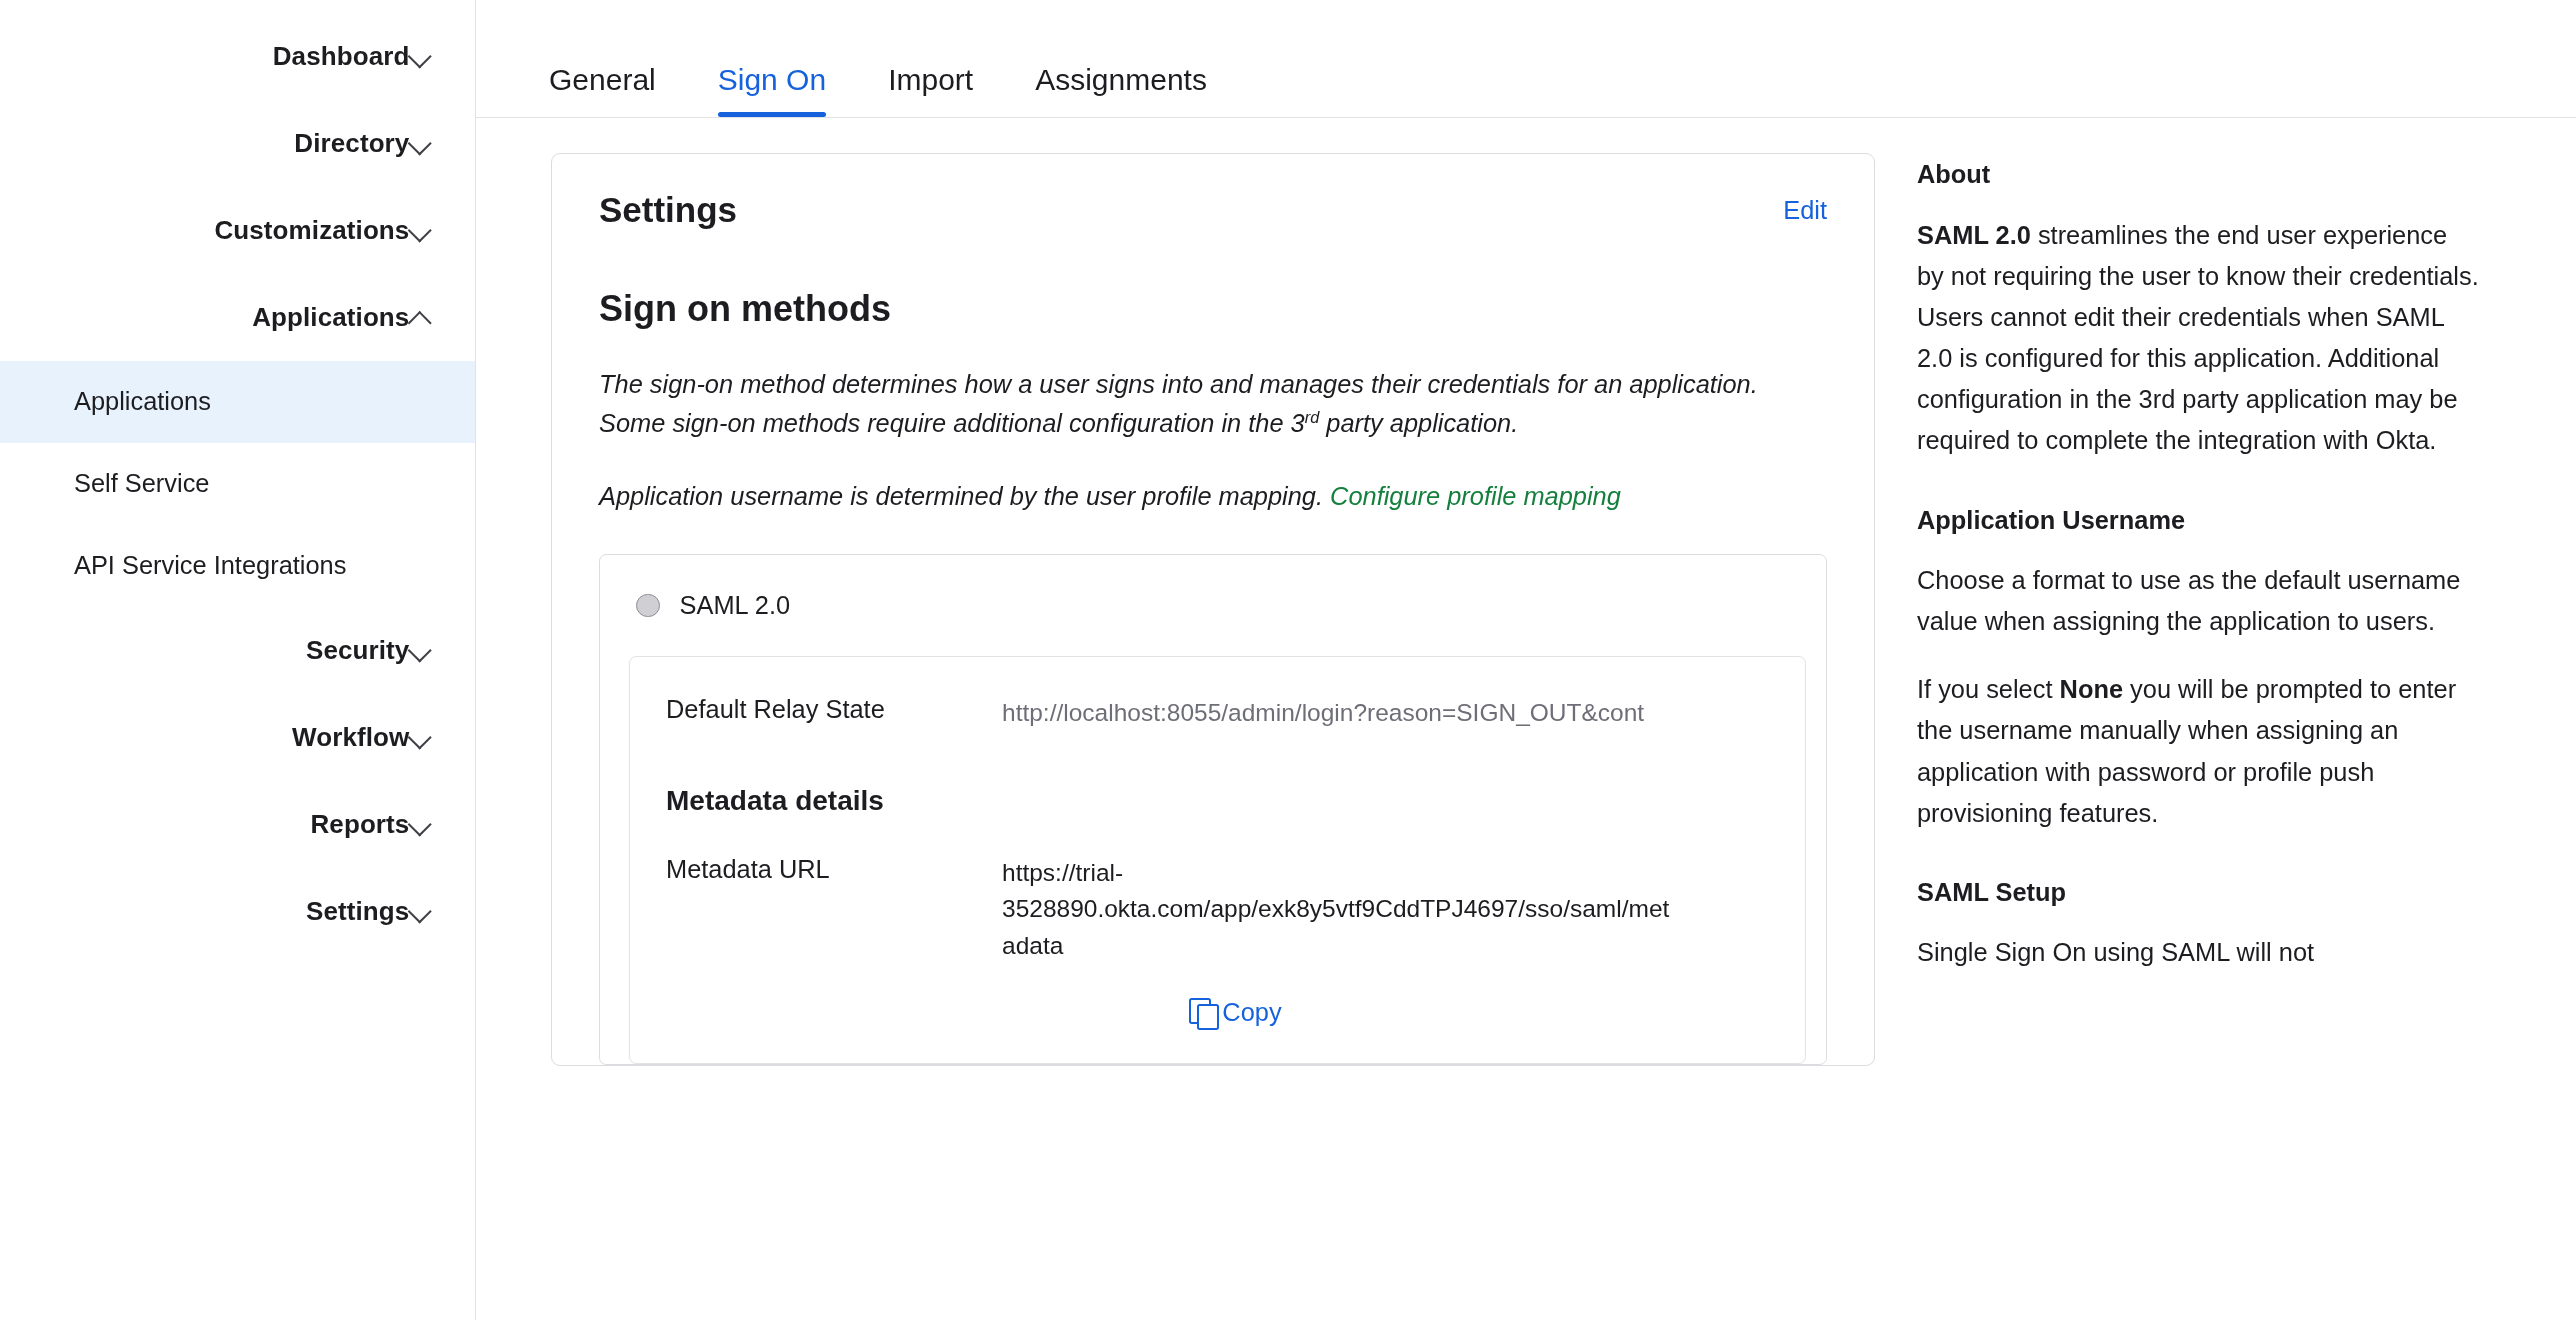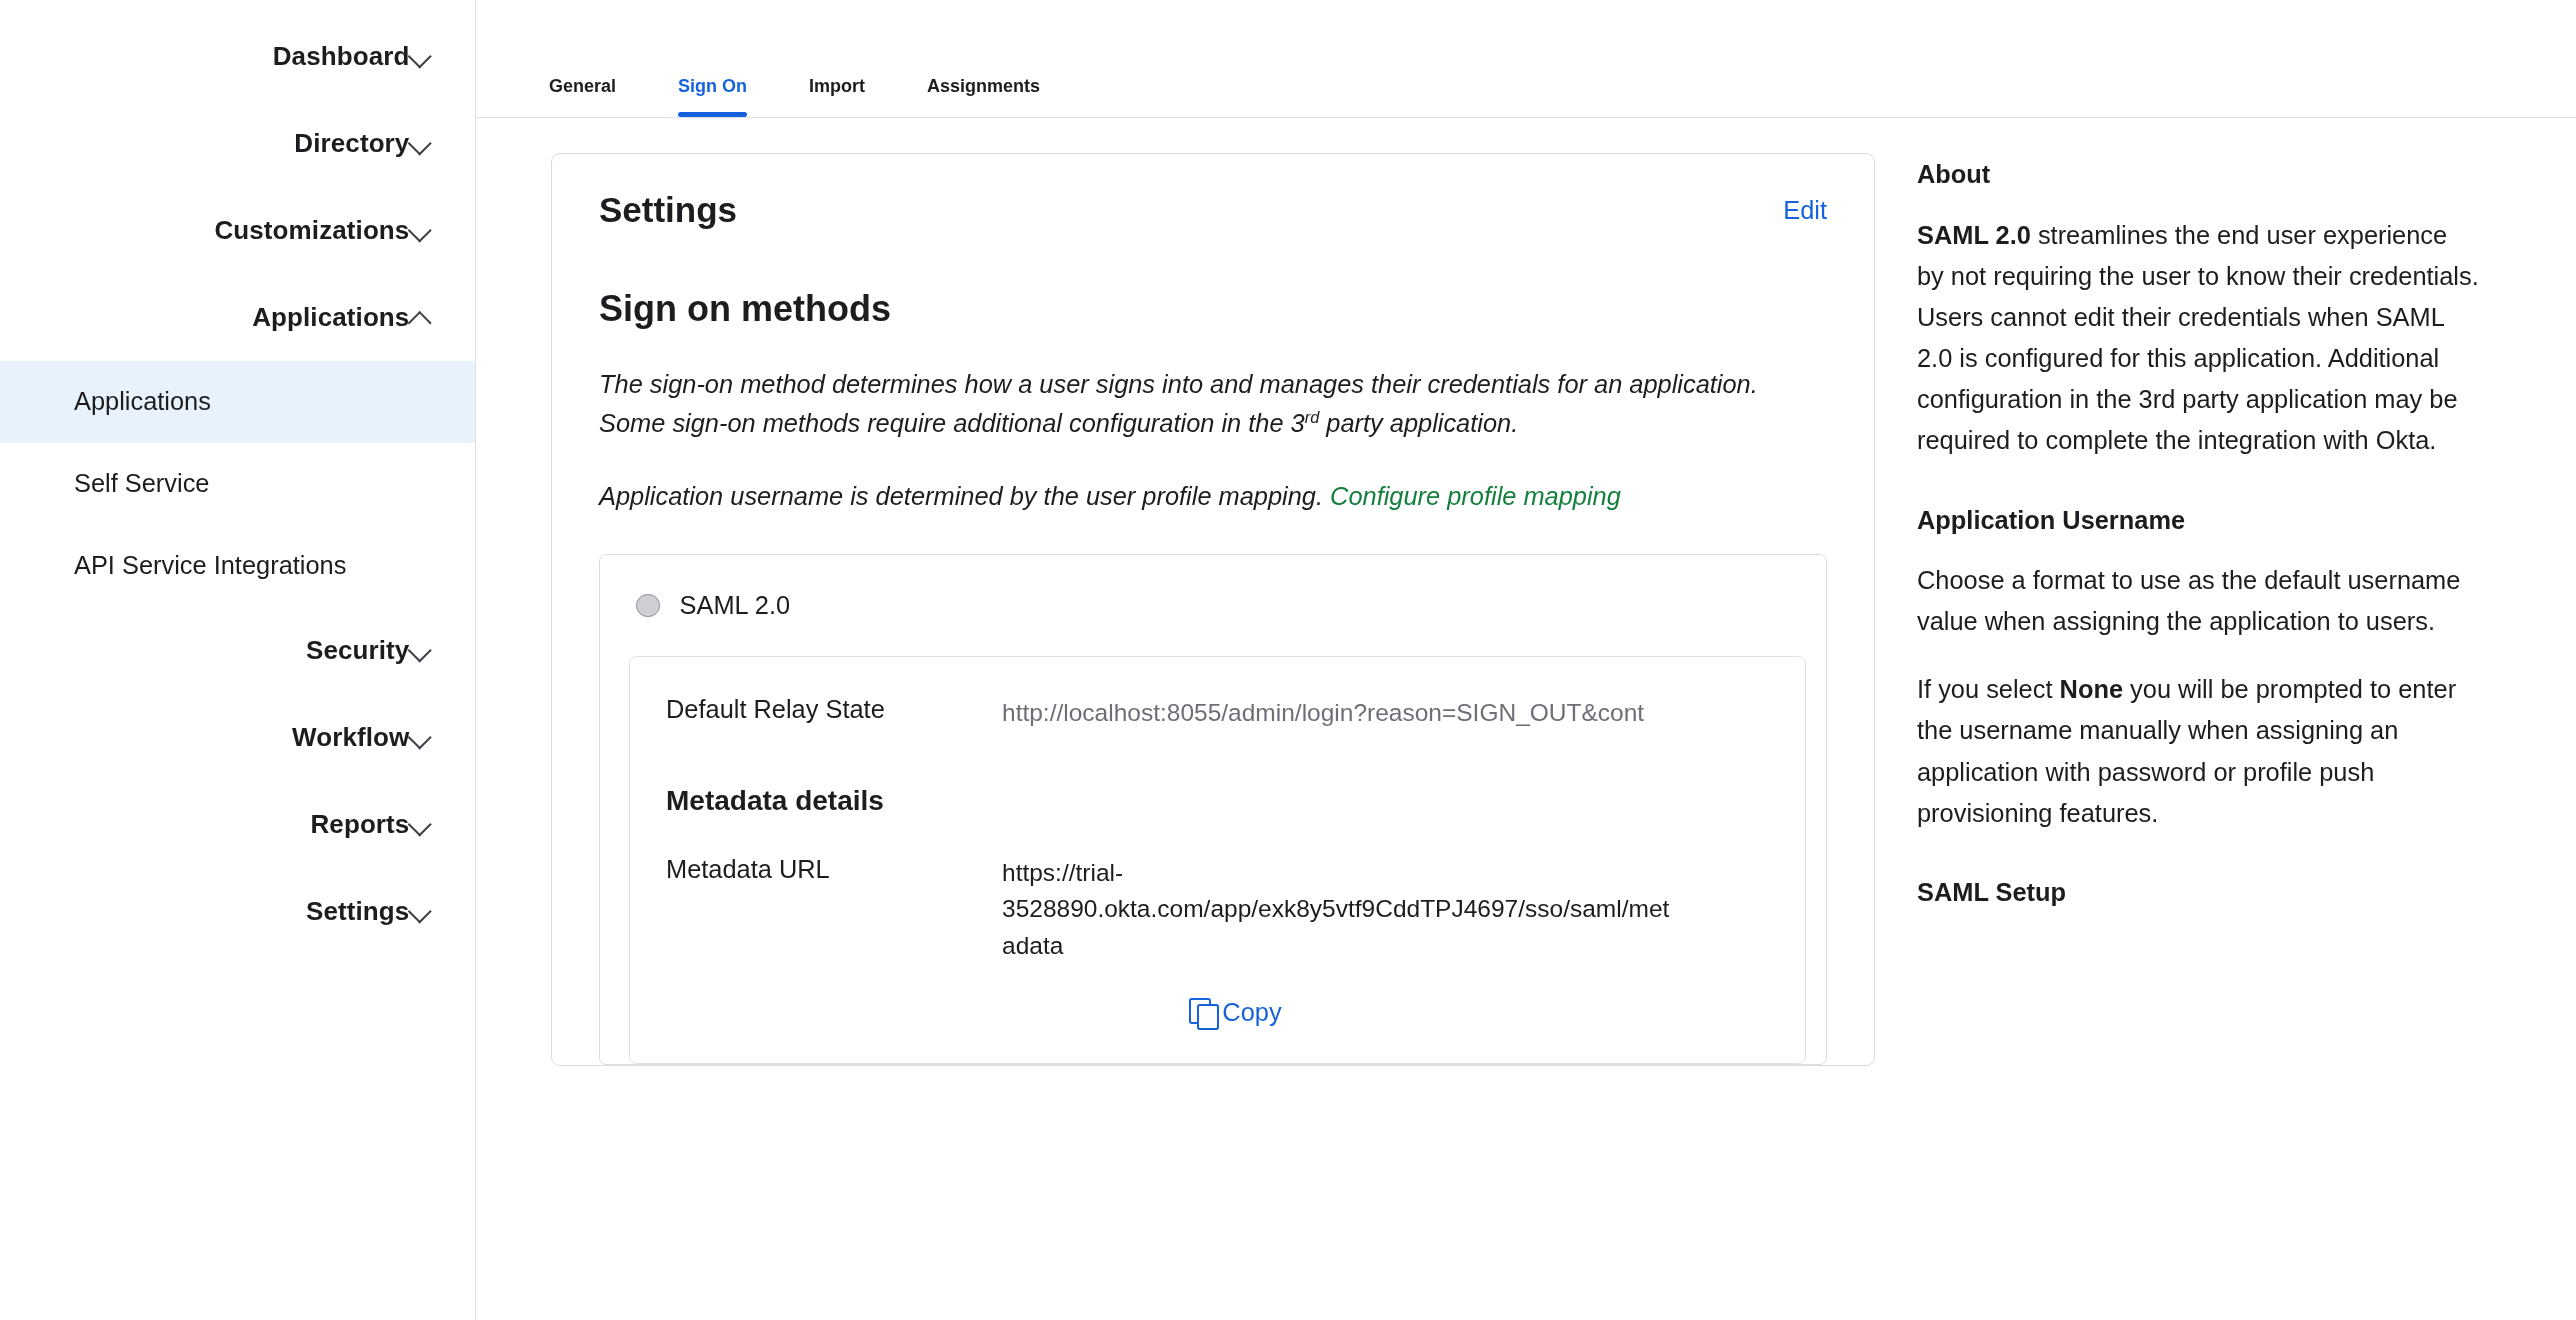--- a/index.html
+++ b/index.html
@@ -81,22 +81,22 @@
   .tabs {
     display: flex;
     align-items: flex-end;
     gap: 0px;
     height: 118px;
     border-bottom: 0.9px solid #e1e1e6;
     padding-left: 663px;
     margin-left: -663px;
   }
   .tab {
-    font-size: 18px;
-    font-weight: bold;
+    font-size: 30px;
+    font-weight: normal;
     color: #1d1d21;
     padding: 0 31px 20px 31px;
     cursor: pointer;
     position: relative;
     margin-top: 8px;
   }
   .tab.active { color: #1662dd; }
   .tab.active::after {
     content: "";
     position: absolute;
@@ -358,18 +358,19 @@
 
       <aside class="about">
         <div class="about-h">About</div>
         <p class="about-p"><b>SAML 2.0</b><span> streamlines the end user experience by not requiring the user to know their credentials. Users cannot edit their credentials when SAML 2.0 is configured for this application. Additional configuration in the 3rd party application may be required to complete the integration with Okta.</span></p>
 
         <div class="about-h spaced">Application Username</div>
         <p class="about-p">Choose a format to use as the default username value when assigning the application to users.</p>
         <p class="about-p"><span>If you select </span><b>None</b><span> you will be prompted to enter the username manually when assigning an application with password or profile push provisioning features.</span></p>
 
         <div class="about-h spaced">SAML Setup</div>
+        <p class="about-p">Single Sign On using SAML will not</p>
       </aside>
 
     </div>
   </main>
 </div>
 
 
 </body></html>

